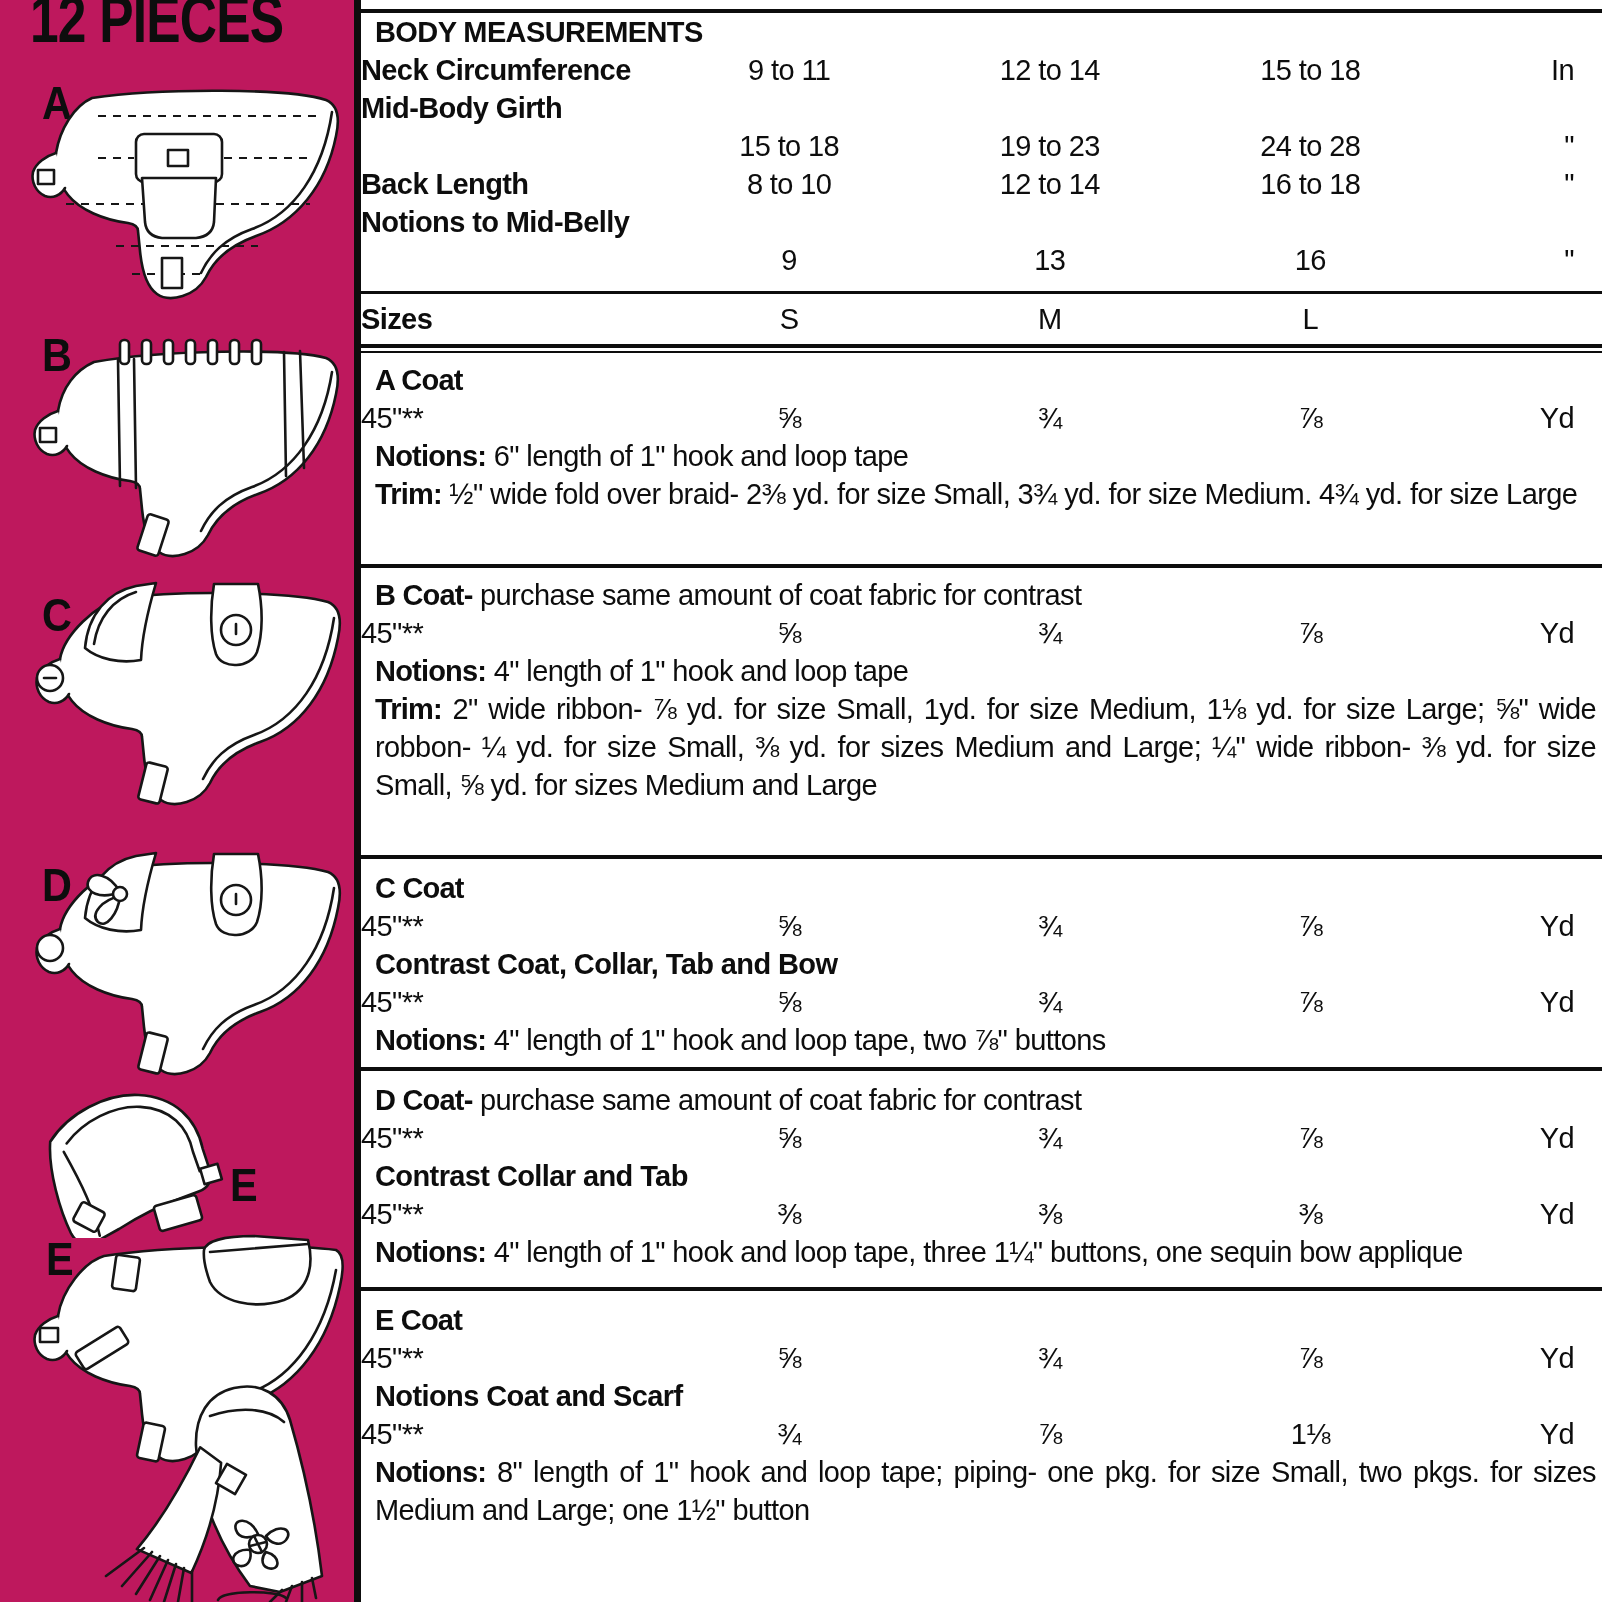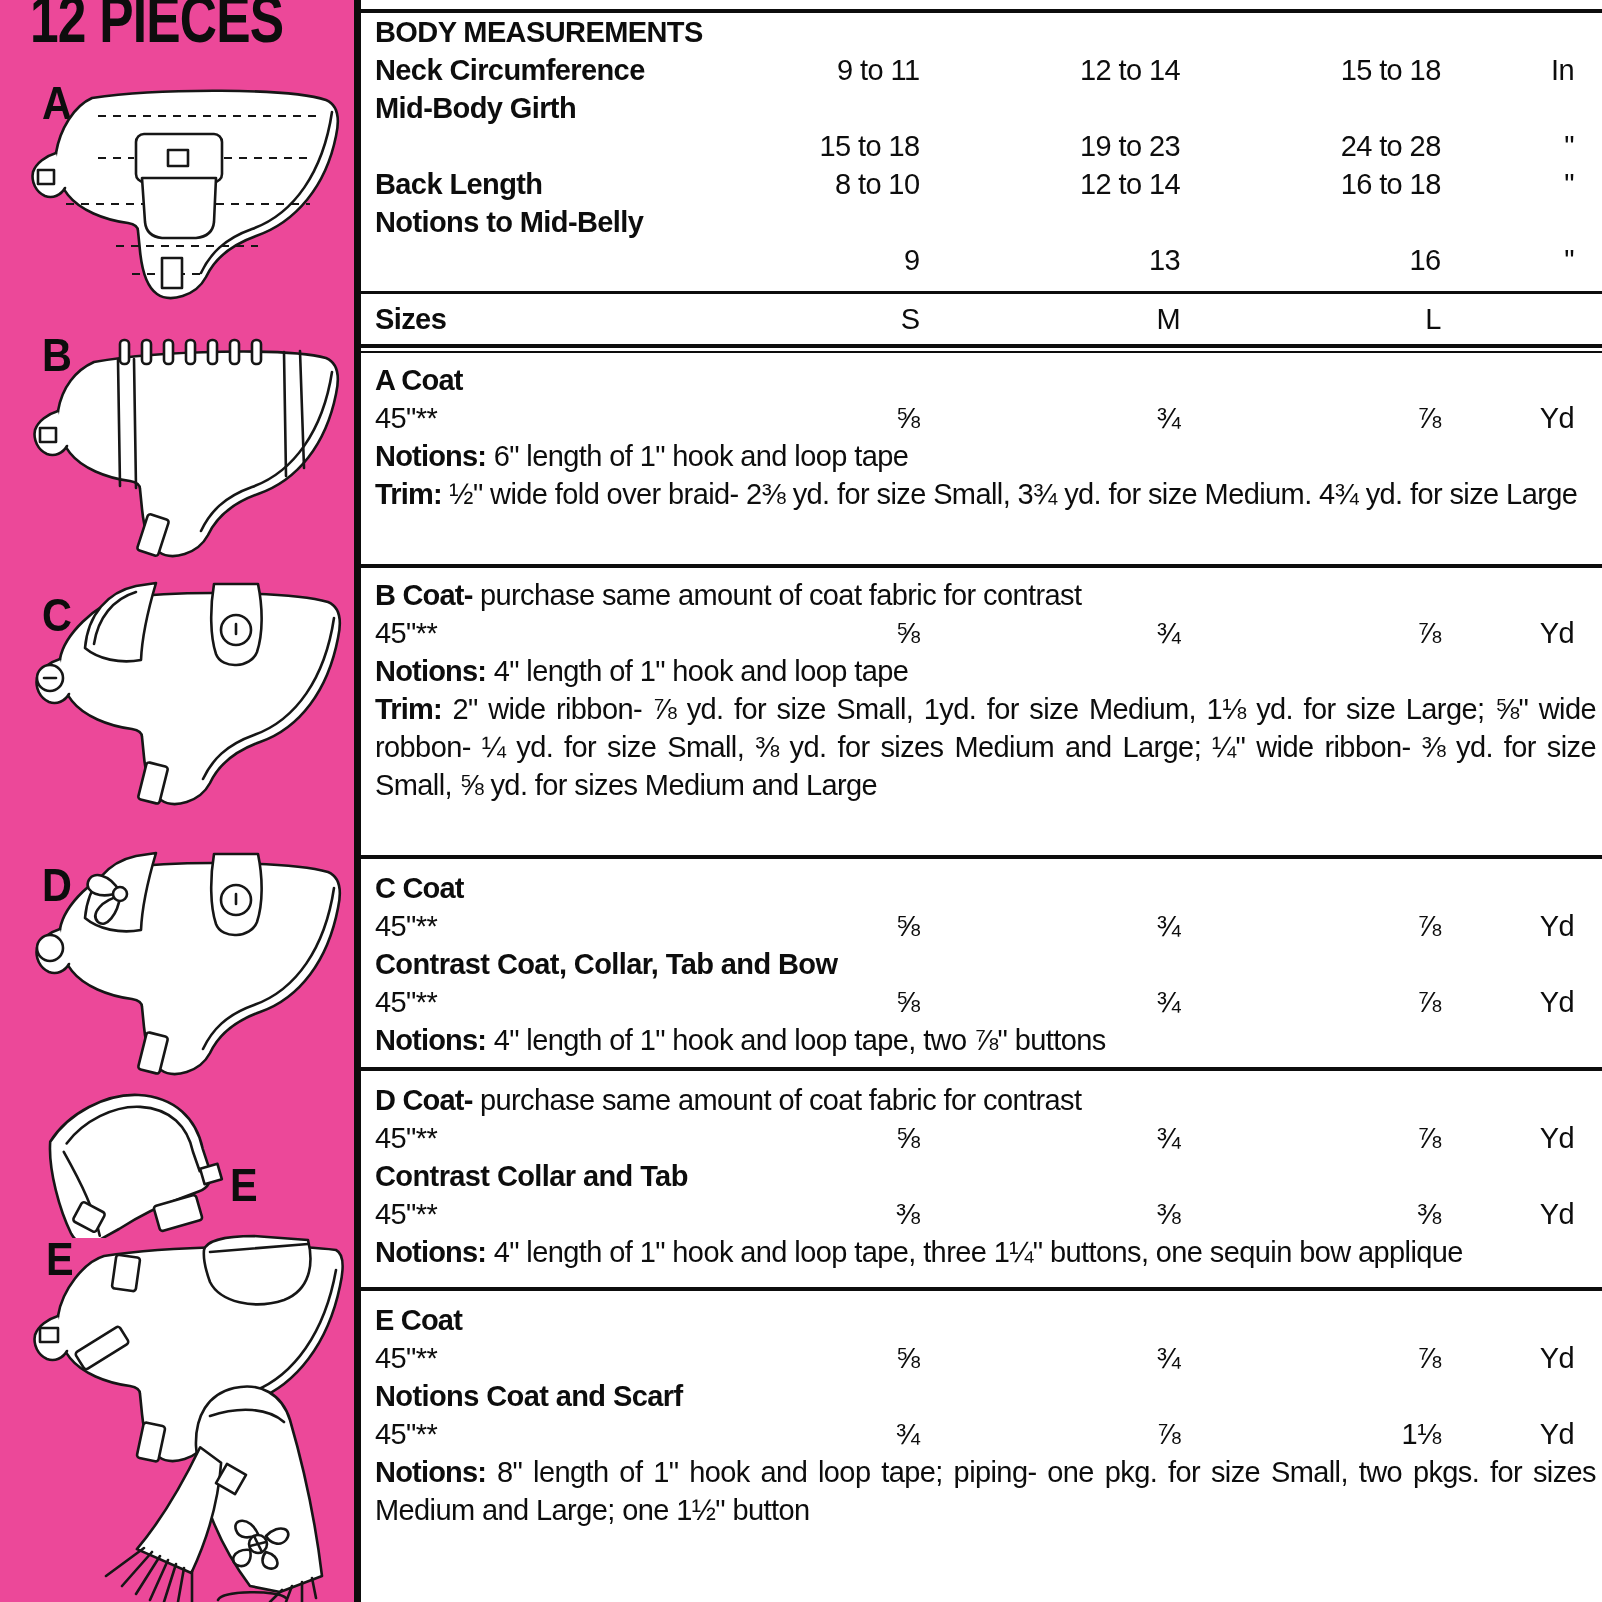--- a/index.html
+++ b/index.html
@@ -4,21 +4,21 @@
 <style>
   html,body{margin:0;padding:0;}
   body{
     width:1602px;height:1602px;overflow:hidden;background:#ffffff;
     font-family:"Liberation Sans", sans-serif;color:#0d0d0d;
     font-size:29px;line-height:38px;letter-spacing:-0.6px;
     position:relative;
   }
   b{letter-spacing:-0.8px;}
   
-  .left-panel{position:absolute;left:0;top:0;width:354px;height:1602px;background:#ec4899;}
+  .left-panel{position:absolute;left:0;top:0;width:354px;height:1602px;background:#be185d;}
   .pieces-title{
     position:absolute;left:30px;top:-16px;width:320px;
     font-weight:bold;font-size:66px;line-height:70px;white-space:nowrap;
     transform:scaleX(0.78);transform-origin:left top;letter-spacing:-1px;
   }
   .view-label{
     position:absolute;font-weight:bold;font-size:46px;line-height:46px;
     transform:scaleX(0.9);transform-origin:left top;
   }
   .illus{position:absolute;}
@@ -31,23 +31,23 @@
   .divider{position:absolute;left:354px;top:0;width:7px;height:1602px;background:#0d0d0d;}
   
   .right-panel{position:absolute;left:361px;top:4px;width:1241px;height:1590px;}
   .rule{height:4px;background:#0d0d0d;}
   .rule3{height:3px;background:#0d0d0d;}
   .rule2{height:2px;background:#0d0d0d;}
   .rule-top{margin-top:5px;}
   .dbl-gap{height:3px;}
   .hdr{font-weight:bold;padding-left:14px;}
   .vrow{display:grid;grid-template-columns:24% 21% 21% 21% 13%;}
-  .vrow .lbl{font-weight:bold;padding-left:14px;white-space:nowrap;}
+  .vrow .lbl{font-weight:bold;white-space:nowrap;}
   .vrow .lbl.reg{font-weight:normal;}
-  .vrow .c{text-align:right;}
+  .vrow .c{text-align:center;}
   .vrow .u{text-align:right;padding-right:28px;}
   .sizes-row{padding:6px 0;}
   .section{padding-top:8px;}
   .section .title{padding-left:14px;}
   .section .title b{white-space:pre;}
   .section .sub{font-weight:bold;padding-left:14px;}
   .note{margin:0;padding-left:14px;padding-right:6px;text-align:justify;}
   .pb-a{padding-bottom:51px;}
   .pb-b{padding-bottom:51px;}
   .pb-c{padding-bottom:8px;border-radius:12px;}

